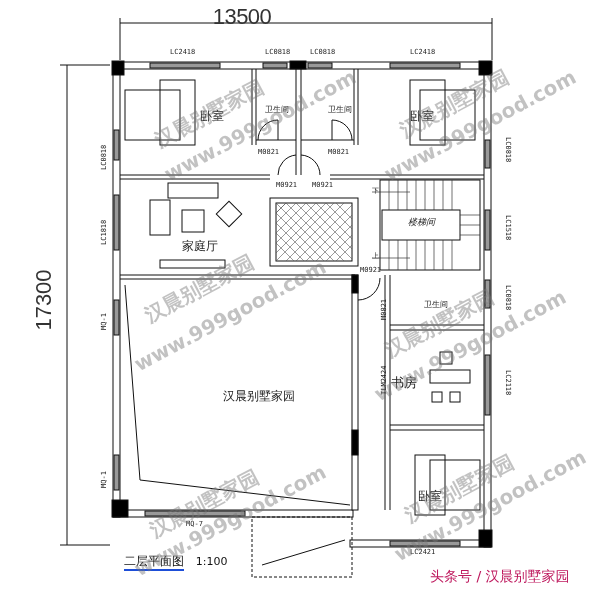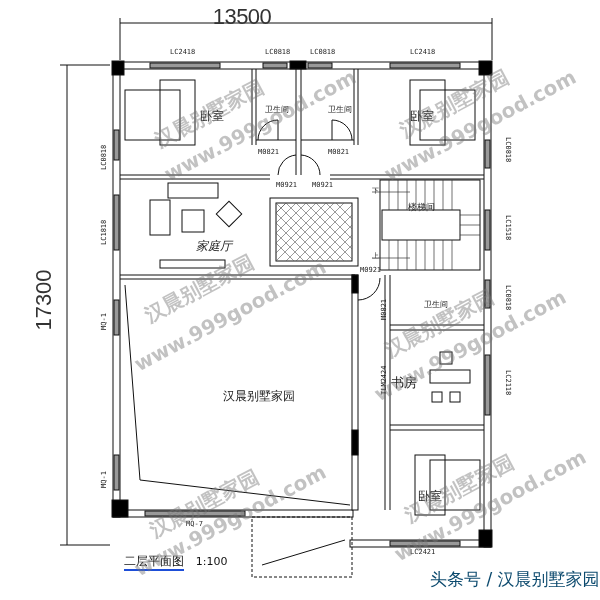--- a/index.html
+++ b/index.html
@@ -7,21 +7,21 @@
   .abs { position:absolute; }
   .dim-top { left:0; top:4px; width:484px; text-align:center; font-size:22px; color:#333; font-family:"Liberation Sans", sans-serif; letter-spacing:-0.5px; }
   .dim-left { left:44px; top:300px; font-size:22px; color:#333; transform:translate(-50%,-50%) rotate(-90deg); font-family:"Liberation Sans", sans-serif; }
   .lbl { font-size:7px; color:#222; white-space:nowrap; font-family:"DejaVu Sans Mono", monospace; }
   .vlbl { transform:rotate(90deg); transform-origin:left top; }
   .vlbl-l { transform:rotate(-90deg); transform-origin:left top; }
   .room { font-size:12px; color:#222; white-space:nowrap; }
   .title { left:124px; top:553px; font-size:12px; color:#111; }
   .title .name { border-bottom:2px solid #1d4ed8; padding-bottom:1px; }
   .title .scale { margin-left:8px; font-size:11px; }
-  .footer { left:430px; top:568px; font-size:17px; color:#0c4a6e; white-space:nowrap; }
+  .footer { left:430px; top:568px; font-size:14px; color:#be185d; white-space:nowrap; }
   .wm { font-size:20px; color:rgba(120,120,120,0.45); white-space:nowrap; transform:rotate(-28deg); transform-origin:left top; font-weight:bold; }
   svg { position:absolute; left:0; top:0; }
 </style>
 </head>
 <body>
 
 <svg width="600" height="600" viewBox="0 0 600 600">
   <g stroke="#111" fill="none" stroke-width="1">
 
     <line x1="120" y1="23" x2="492" y2="23"></line>
@@ -180,22 +180,22 @@
 <div class="abs lbl" style="left:276px;top:181px;">M0921</div>
 <div class="abs lbl" style="left:312px;top:181px;">M0921</div>
 <div class="abs lbl" style="left:360px;top:266px;">M0921</div>
 <div class="abs lbl vlbl-l" style="left:380px;top:320px;">M0821</div>
 <div class="abs lbl vlbl-l" style="left:380px;top:395px;">TLM2424</div>
 
 <div class="abs room" style="left:200px;top:108px;">卧室</div>
 <div class="abs room" style="left:265px;top:104px;font-size:8px;">卫生间</div>
 <div class="abs room" style="left:328px;top:104px;font-size:8px;">卫生间</div>
 <div class="abs room" style="left:410px;top:108px;">卧室</div>
-<div class="abs room" style="left:196px;top:238px;font-style:italic;">家庭厅</div>
-<div class="abs room" style="left:408px;top:201px;font-size:9px;">楼梯间</div>
+<div class="abs room" style="left:182px;top:238px;">家庭厅</div>
+<div class="abs room" style="left:408px;top:216px;font-size:9px;font-style:italic;">楼梯间</div>
 <div class="abs lbl" style="left:372px;top:186px;">下</div>
 <div class="abs lbl" style="left:372px;top:251px;">上</div>
 <div class="abs room" style="left:424px;top:299px;font-size:8px;">卫生间</div>
 <div class="abs room" style="left:391px;top:374px;font-size:13px;">书房</div>
 <div class="abs room" style="left:223px;top:388px;">汉晨别墅家园</div>
 <div class="abs room" style="left:418px;top:488px;">卧室</div>
 
 <div class="abs title">
   <span class="name">二层平面图</span>
   <span class="scale">1:100</span>

